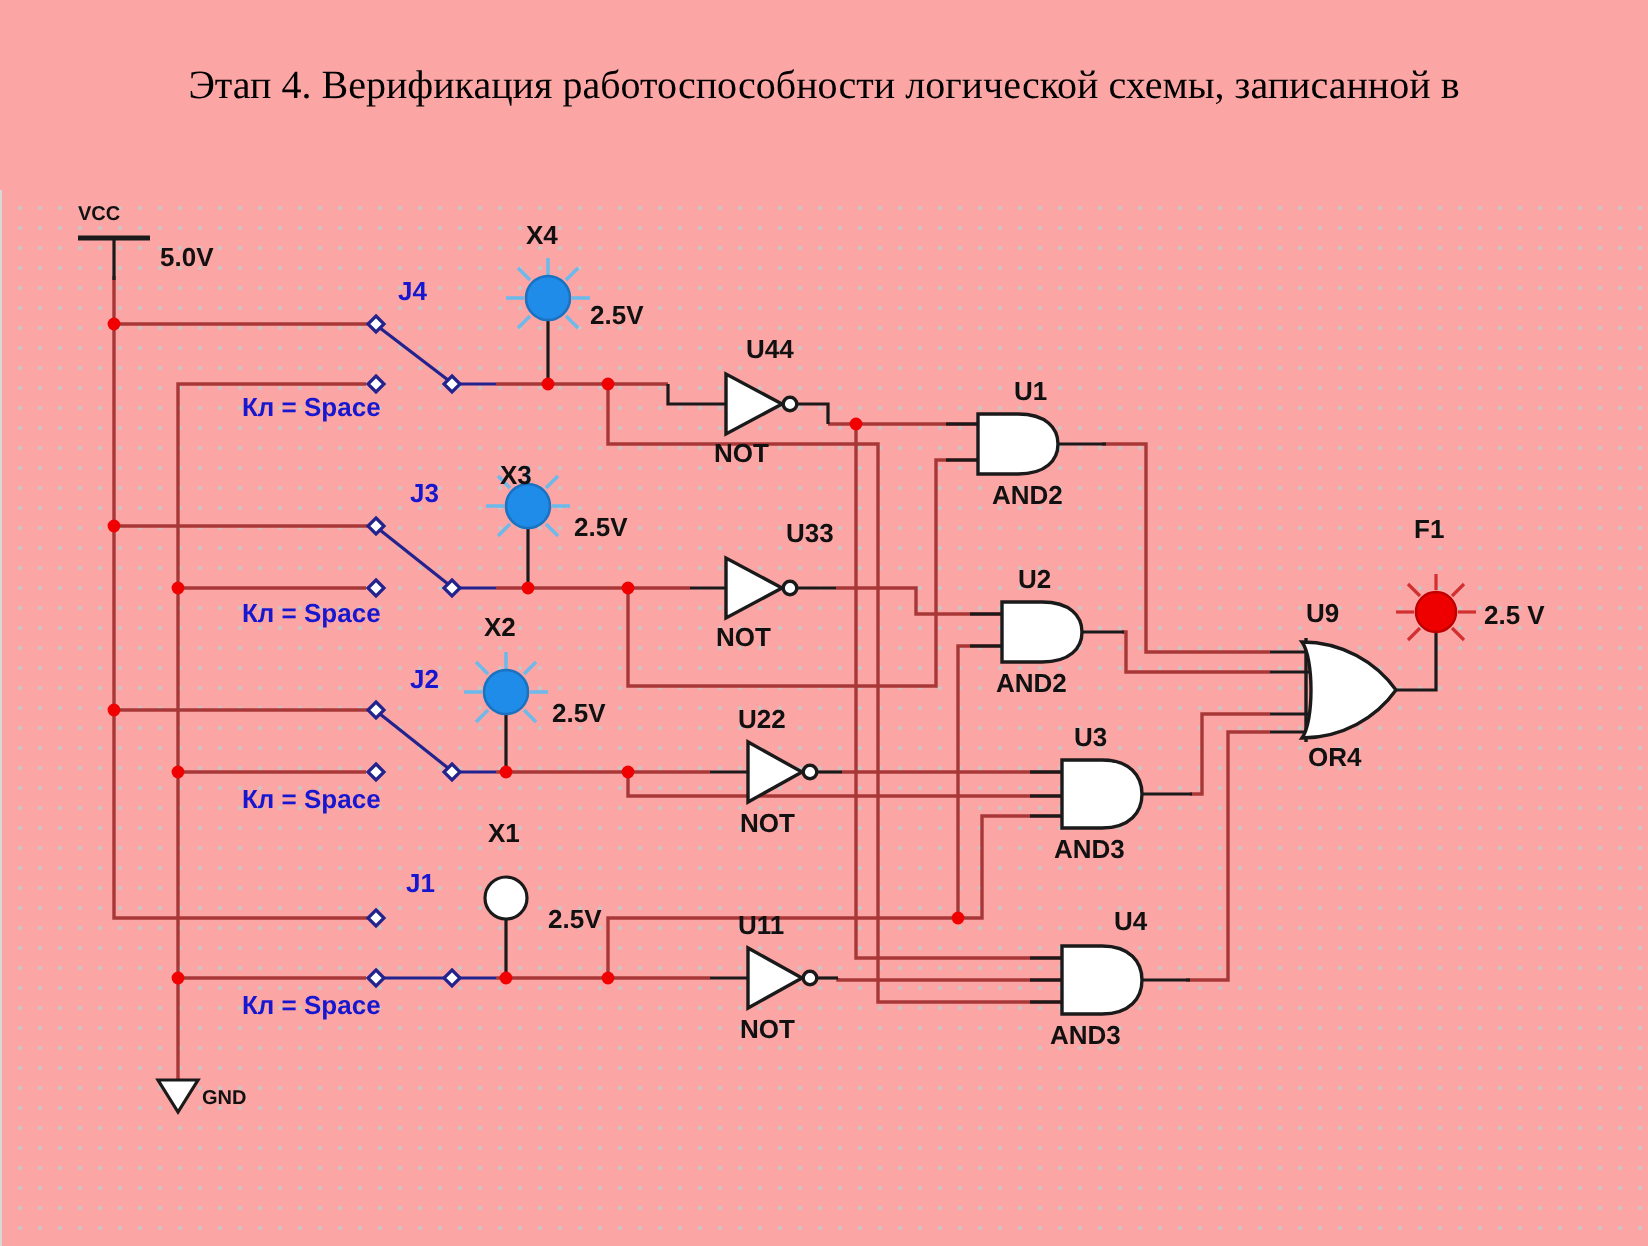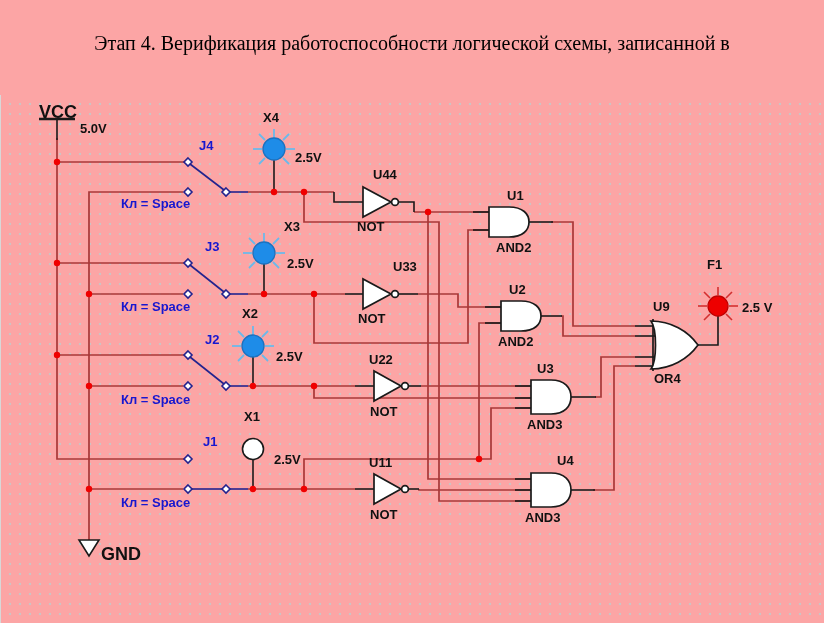--- a/index.html
+++ b/index.html
@@ -7,21 +7,21 @@
          font-family:"Liberation Sans",sans-serif;}
   .title{position:absolute;left:0;top:30px;width:824px;text-align:center;
          font-family:"Liberation Serif",serif;font-size:20px;line-height:26px;color:#000;}
   .sheet{position:absolute;left:0;top:95px;width:824px;height:528px;
          background-image:radial-gradient(#c7c7c7 1px,transparent 1px);
          background-size:10px 10px;background-position:4px 4px;
          border-left:1px solid #d8d8d8;}
   svg{position:absolute;left:0;top:0;}
   .lbl{position:absolute;font-size:13px;font-weight:bold;color:#111;white-space:nowrap;}
   .lbl.blue{color:#1717cf;}
-  .lbl.big{font-size:18px;}
+  .lbl.big{font-size:10px;}
 </style>
 </head>
 <body>
 <div id="stage">
 
 <div class="title">
   <div>Этап 4. Верификация работоспособности логической схемы, записанной в</div>
 </div>
 
 <div class="sheet">
@@ -261,21 +261,21 @@
   <div class="lbl blue" style="left:120px;top:101px;">Кл = Space</div>
   <div class="lbl blue" style="left:204px;top:144px;">J3</div>
   <div class="lbl blue" style="left:120px;top:204px;">Кл = Space</div>
   <div class="lbl blue" style="left:204px;top:237px;">J2</div>
   <div class="lbl blue" style="left:120px;top:297px;">Кл = Space</div>
   <div class="lbl blue" style="left:202px;top:339px;">J1</div>
   <div class="lbl blue" style="left:120px;top:400px;">Кл = Space</div>
 
   <div class="lbl" style="left:262px;top:15px;">X4</div>
   <div class="lbl" style="left:294px;top:55px;">2.5V</div>
-  <div class="lbl" style="left:249px;top:124px;margin-left:34px;">X3</div>
+  <div class="lbl" style="left:249px;top:135px;">X3</div>
   <div class="lbl" style="left:286px;top:161px;">2.5V</div>
   <div class="lbl" style="left:241px;top:211px;">X2</div>
   <div class="lbl" style="left:275px;top:254px;">2.5V</div>
   <div class="lbl" style="left:243px;top:314px;">X1</div>
   <div class="lbl" style="left:273px;top:357px;">2.5V</div>
 
   <div class="lbl" style="left:372px;top:72px;">U44</div>
   <div class="lbl" style="left:356px;top:124px;">NOT</div>
   <div class="lbl" style="left:360px;top:164px;margin-left:32px;">U33</div>
   <div class="lbl" style="left:357px;top:216px;">NOT</div>

